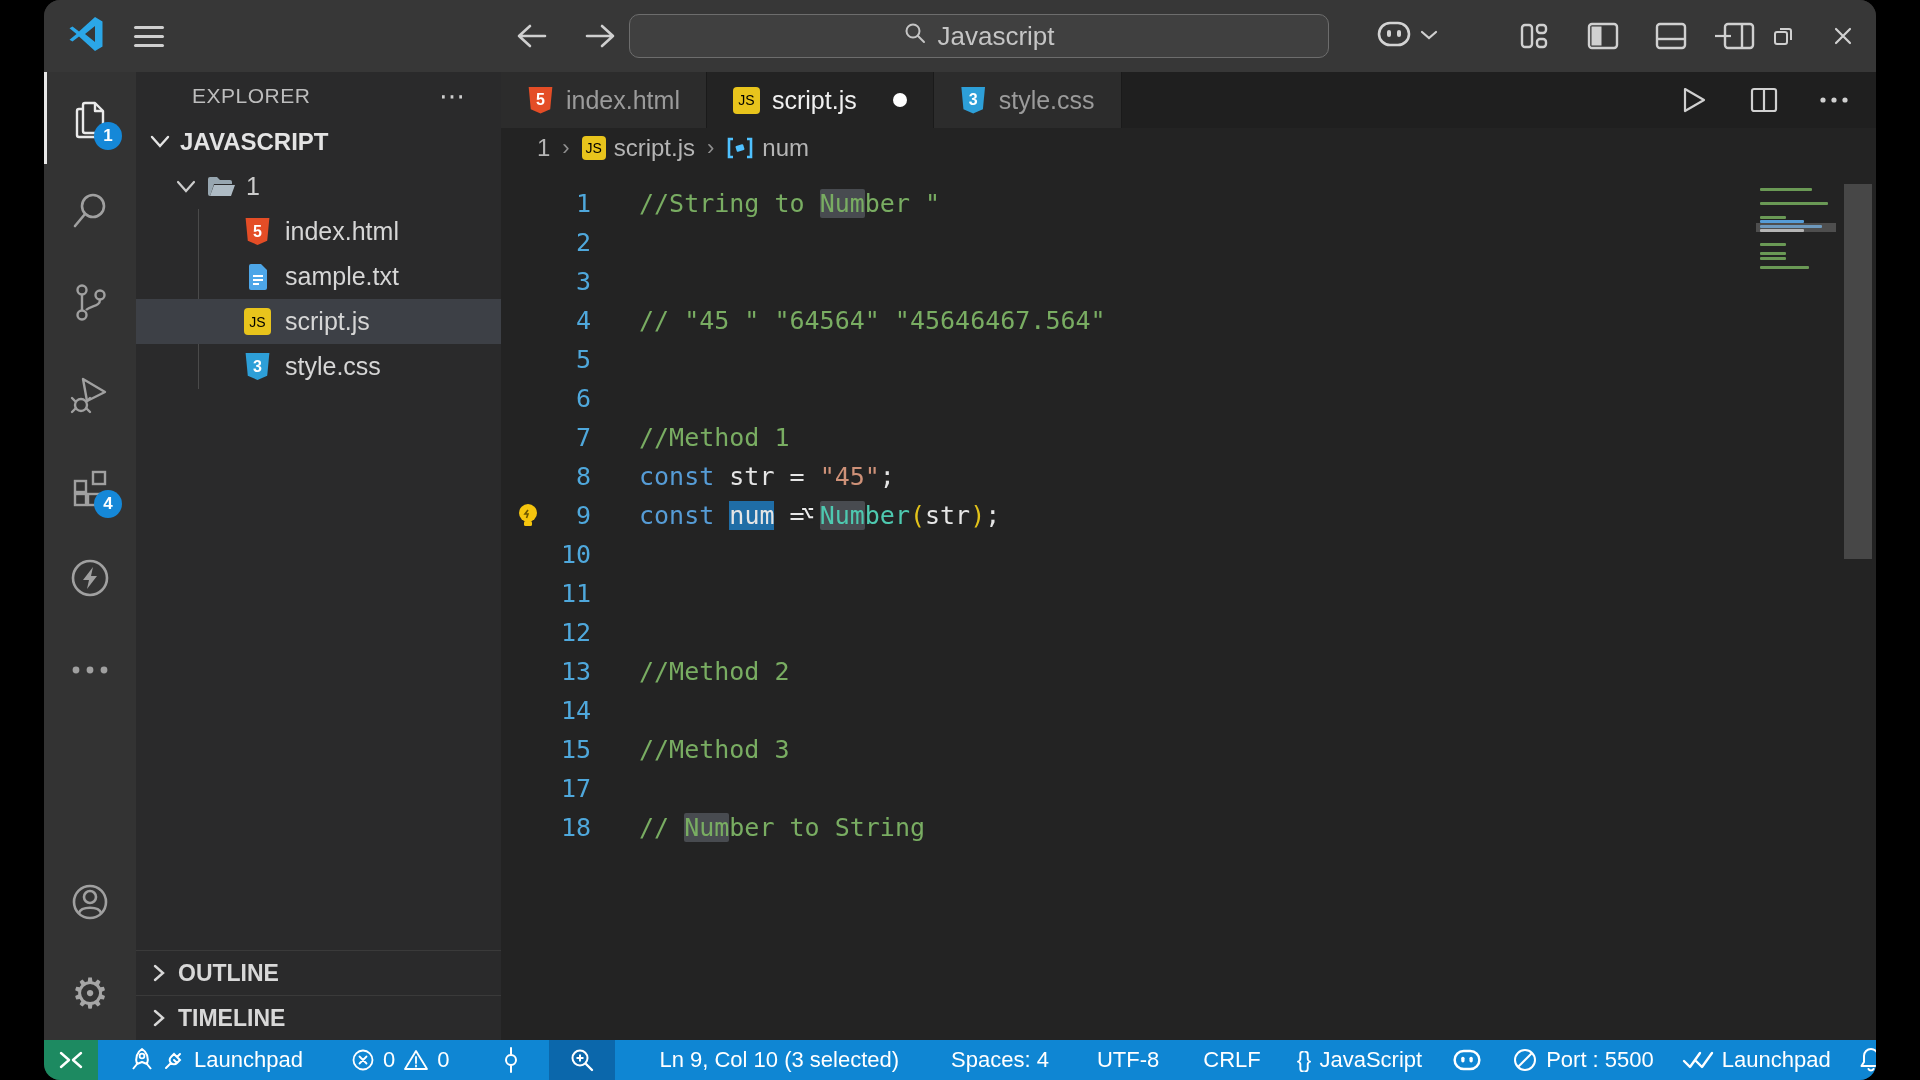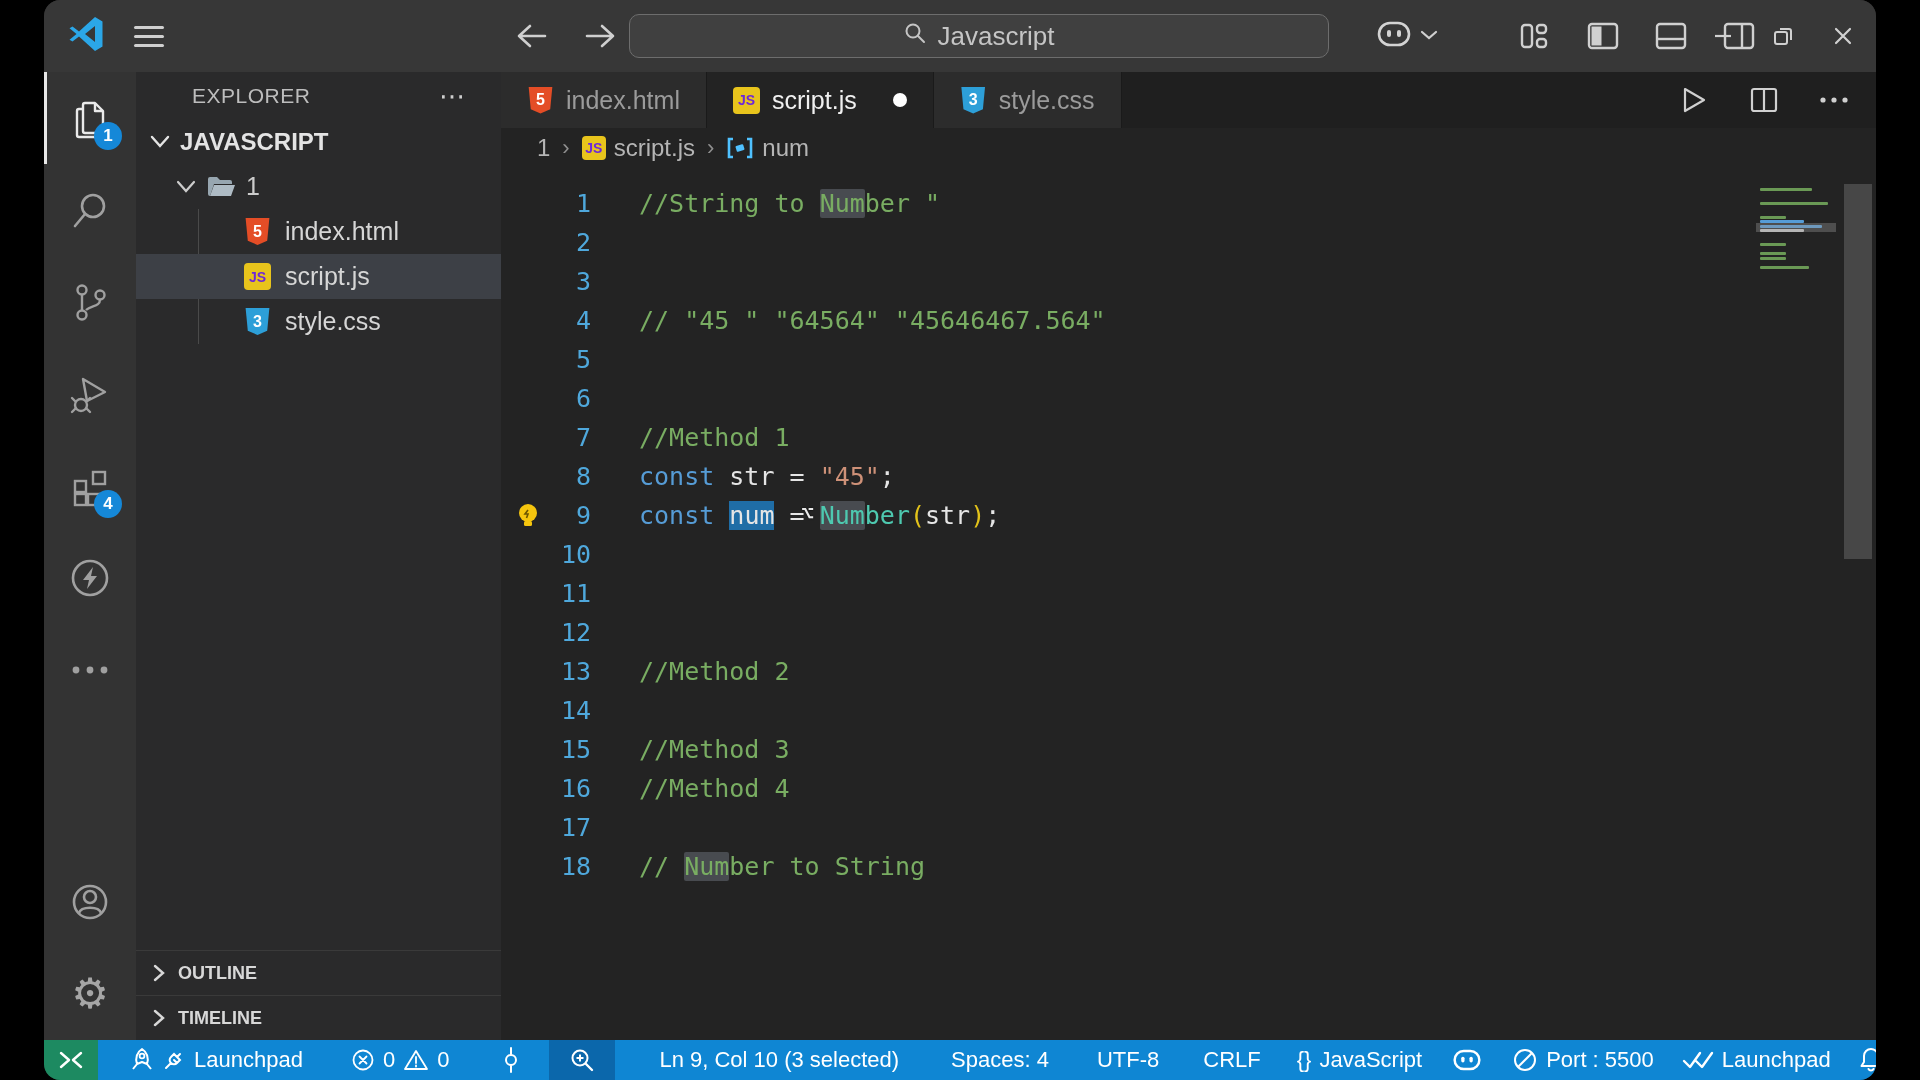--- a/index.html
+++ b/index.html
@@ -44,27 +44,27 @@
   .sb-more { color:#cfcfcf; font-size:26px; letter-spacing:2px; cursor:pointer; }
   .ws-row { height:44px; display:flex; align-items:center; gap:10px; padding-left:14px; font-weight:bold;
             font-size:24px; color:#e4e4e4; cursor:pointer; }
   .tree { position:relative; }
   .folder-row { height:45px; display:flex; align-items:center; gap:10px; padding-left:40px; font-size:25px; cursor:pointer; }
   .file-row { height:45px; display:flex; align-items:center; gap:14px; padding-left:108px; font-size:25px; color:#d6d6d6; cursor:pointer; position:relative; }
   .file-row.selected { background:#3d4046; }
   .guide { position:absolute; left:62px; top:45px; bottom:0; width:1px; background:#4a4a4a; }
   .sb-bottom { position:absolute; bottom:0; left:0; right:0; }
   .sb-section { height:45px; display:flex; align-items:center; gap:12px; padding-left:16px; border-top:1px solid #3a3a3a;
-                font-weight:bold; font-size:18px; color:#d8d8d8; cursor:pointer; }
+                font-weight:bold; font-size:23px; color:#d8d8d8; cursor:pointer; }
 
   
   .fi { width:27px; height:27px; flex-shrink:0; display:flex; align-items:center; justify-content:center; }
   .fi-html { background:#e44d26; clip-path:polygon(6% 0,94% 0,86% 84%,50% 100%,14% 84%); color:#fff; font-size:16px; font-weight:bold; }
   .fi-css  { background:#2d9fd8; clip-path:polygon(6% 0,94% 0,86% 84%,50% 100%,14% 84%); color:#fff; font-size:16px; font-weight:bold; }
-  .fi-js   { background:#e8c41c; border-radius:4px; color:#6d28d9; font-size:14px; font-weight:bold; }
+  .fi-js   { background:#e8c41c; border-radius:4px; color:#000000; font-size:14px; font-weight:normal; }
   .fi-js.small { width:24px; height:24px; }
 
   
   .editor { flex:1; display:flex; flex-direction:column; min-width:0; background:#232323; }
   .tabbar { height:56px; background:#1f1f1f; display:flex; align-items:stretch; flex-shrink:0; position:relative; }
   .tab { display:flex; align-items:center; gap:12px; padding:0 26px; font-size:25px; color:#9b9b9b;
          background:#2c2c2c; border-right:1px solid #1a1a1a; cursor:pointer; }
   .tab.active { background:#232323; color:#f0f0f0; }
   .mod-dot { width:14px; height:14px; border-radius:50%; background:#fff; margin-left:24px; }
   .tab-actions { position:absolute; right:22px; top:0; height:56px; display:flex; align-items:center; gap:30px; }
@@ -298,20 +298,29 @@
           <svg width="30" height="24" viewBox="0 0 30 24">
                 <path d="M2 4 a2 2 0 0 1 2-2 h7 l3 3 h10 a2 2 0 0 1 2 2 v2 H8 L4 21 H4 a2 2 0 0 1 -2-2 Z" fill="#97a6b0"></path>
                 <path d="M8 10 H29 L25 21 H4 Z" fill="#aebbc4"></path>
               </svg>
           <span>1</span>
         </div>
         <div class="guide"></div>
         <div class="file-row">
           <span class="fi fi-html">5</span>
           <span>index.html</span>
+        </div>
+        <div class="file-row">
+          <span class="fi">
+            <svg width="24" height="28" viewBox="0 0 24 28">
+                  <path d="M3 3 a2 2 0 0 1 2-2 h10 l6 6 v18 a2 2 0 0 1 -2 2 H5 a2 2 0 0 1 -2 -2 Z" fill="#4da6e8"></path>
+                  <path d="M7 13 H17 M7 17 H17 M7 21 H13" stroke="#fff" stroke-width="2"></path>
+                </svg>
+          </span>
+          <span>sample.txt</span>
         </div>
         <div class="file-row selected">
           <span class="fi fi-js">JS</span>
           <span>script.js</span>
         </div>
         <div class="file-row">
           <span class="fi fi-css">3</span>
           <span>style.css</span>
         </div>
       </div>
@@ -445,24 +454,20 @@
               </div>
               <div class="line">
                 <span class="ln">14</span>
                 <span class="lc"></span>
               </div>
               <div class="line">
                 <span class="ln">15</span>
                 <span class="lc"><span class="seg com">//Method 3</span></span>
               </div>
               <div class="line">
-                <span class="ln">16</span>
-                <span class="lc"><span class="seg com">//Method 4</span></span>
-              </div>
-              <div class="line">
                 <span class="ln">17</span>
                 <span class="lc"></span>
               </div>
               <div class="line">
                 <span class="ln">18</span>
                 <span class="lc"><span class="seg com">// </span><span class="seg com hl">Num</span><span class="seg com">ber to String</span></span>
               </div>
             </div>
         <span class="ibeam" style="top:333px;">⌥</span>
         <div class="minimap">

